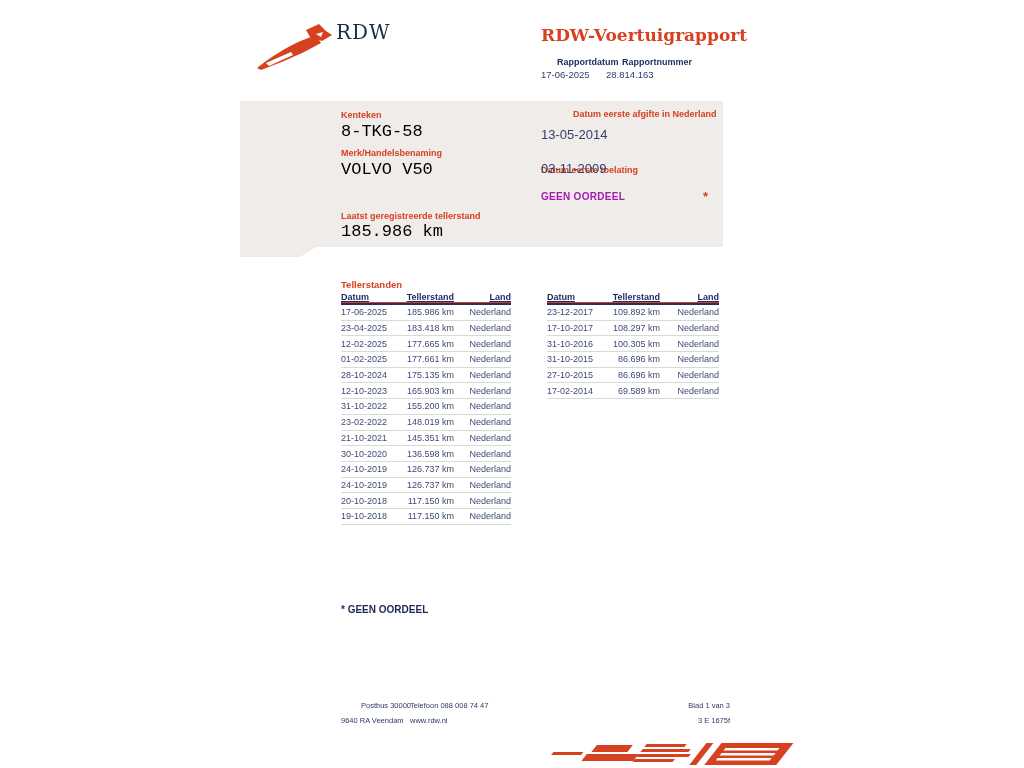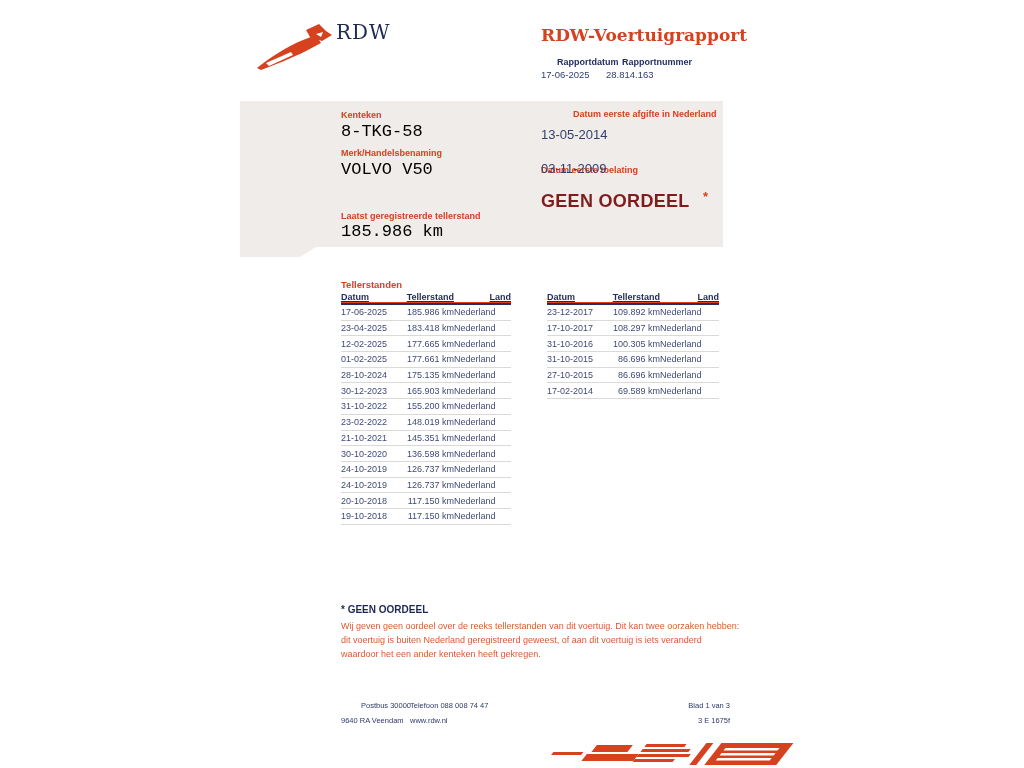--- a/index.html
+++ b/index.html
@@ -15,37 +15,37 @@
   .meta-label{font-size:9px;font-weight:bold;color:#1f2a5e;padding-left:16px;}
   .meta-value{font-size:9.5px;color:#33406e;}
 
   
   .panel{left:240px;top:101px;width:483px;height:146px;background:#efecea;}
   .panel-tab{left:240px;top:247px;width:76px;height:10px;background:#efecea;
              clip-path:polygon(0 0,100% 0,calc(100% - 16px) 100%,0 100%);}
   .flabel{font-size:9px;font-weight:bold;color:#d6411f;}
   .fvalue-big{font-family:Liberation Mono, monospace;font-size:17px;color:#000000;text-align:center;}
   .fvalue-sm{font-size:13px;color:#33406e;}
-  .verdict{font-size:18px;font-weight:bold;color:#7f1d1d;letter-spacing:.3px;}
+  .verdict{font-size:10px;font-weight:bold;color:#a21caf;letter-spacing:.3px;}
   .verdict-star{font-size:13px;font-weight:bold;color:#d6411f;}
 
   
   .tbl-title{left:341px;top:279px;font-size:9.5px;font-weight:bold;color:#d6411f;}
   .tbl{position:absolute;top:291px;}
   .tbl.left{left:341px;width:170px;}
   .tbl.right{left:547px;width:172px;}
   .thead{display:grid;grid-template-columns:62px 51px 1fr;height:11px;align-items:end;}
   .th{font-size:9px;font-weight:bold;color:#1f2a5e;text-decoration:underline;}
   .th.num,.th.land{text-align:right;}
   .thead-rule{height:3px;background:linear-gradient(to bottom,#d6411f 1px,#223064 1px);}
   .trow{display:grid;grid-template-columns:62px 51px 1fr;height:14.7px;align-items:center;
         border-bottom:1px solid #dbd8d8;}
   .tcell{font-size:9px;color:#3f4a78;}
   .tcell.c1{text-align:right;}
-  .tcell.c2{text-align:left;}
+  .tcell.c2{text-align:right;}
 
   
   .note-title{left:341px;top:604px;font-size:10px;font-weight:bold;color:#1d2752;}
   .note-body{left:341px;top:619px;width:400px;font-size:9px;line-height:14px;color:#dd5a2f;}
 
   
   .foot{font-size:7.5px;color:#2e3a68;}
   .foot-right{text-align:right;width:90px;}
 
   .svg-abs{position:absolute;}
@@ -115,21 +115,21 @@
           <div class="tcell c0">01-02-2025</div>
           <div class="tcell c1">177.661 km</div>
           <div class="tcell c2">Nederland</div>
         </div>
         <div class="trow">
           <div class="tcell c0">28-10-2024</div>
           <div class="tcell c1">175.135 km</div>
           <div class="tcell c2">Nederland</div>
         </div>
         <div class="trow">
-          <div class="tcell c0">30-12-2023</div>
+          <div class="tcell c0">12-10-2023</div>
           <div class="tcell c1">165.903 km</div>
           <div class="tcell c2">Nederland</div>
         </div>
         <div class="trow">
           <div class="tcell c0">31-10-2022</div>
           <div class="tcell c1">155.200 km</div>
           <div class="tcell c2">Nederland</div>
         </div>
         <div class="trow">
           <div class="tcell c0">23-02-2022</div>
@@ -204,21 +204,20 @@
         </div>
         <div class="trow">
           <div class="tcell c0">17-02-2014</div>
           <div class="tcell c1">69.589 km</div>
           <div class="tcell c2">Nederland</div>
         </div>
       </div>
   </div>
 
   <div class="abs note-title">* GEEN OORDEEL</div>
-  <div class="abs note-body">Wij geven geen oordeel over de reeks tellerstanden van dit voertuig. Dit kan twee oorzaken hebben: dit voertuig is buiten Nederland geregistreerd geweest, of aan dit voertuig is iets veranderd waardoor het een ander kenteken heeft gekregen.</div>
 
   <div class="abs foot" style="left:341px;top:701px;padding-left:20px;">Postbus 30000</div>
   <div class="abs foot" style="left:341px;top:716px;">9640 RA Veendam</div>
   <div class="abs foot" style="left:410px;top:701px;">Telefoon 088 008 74 47</div>
   <div class="abs foot" style="left:410px;top:716px;">www.rdw.nl</div>
   <div class="abs foot foot-right" style="left:640px;top:701px;">Blad 1 van 3</div>
   <div class="abs foot foot-right" style="left:640px;top:716px;">3 E 1675f</div>
 
   <svg class="svg-abs" style="left:545px;top:741px;" width="260" height="27" viewBox="0 0 260 27">
     <g transform="skewX(-38)" fill="#d6411f">

